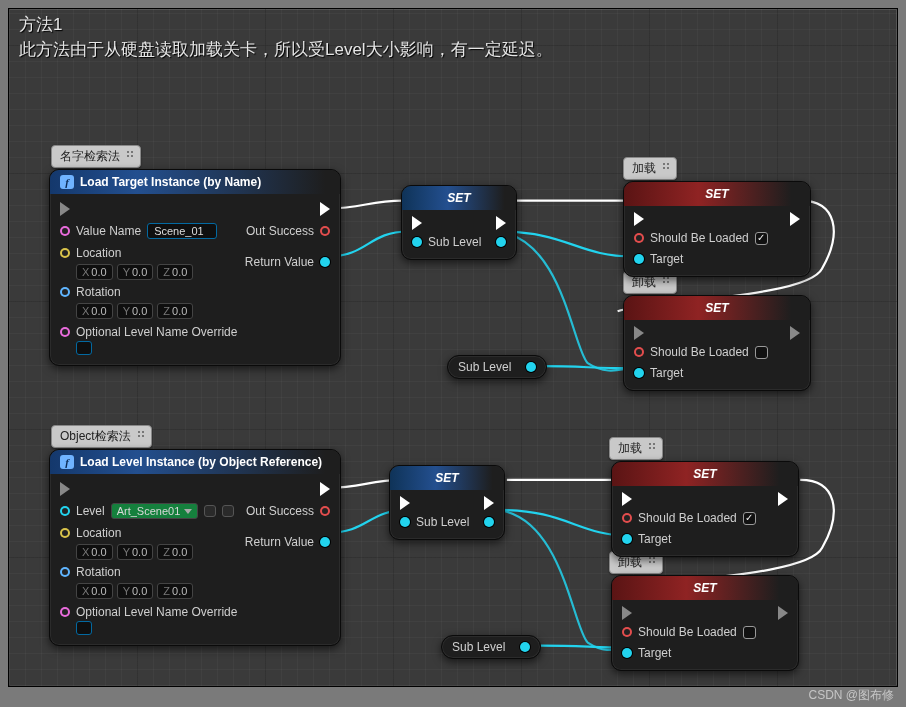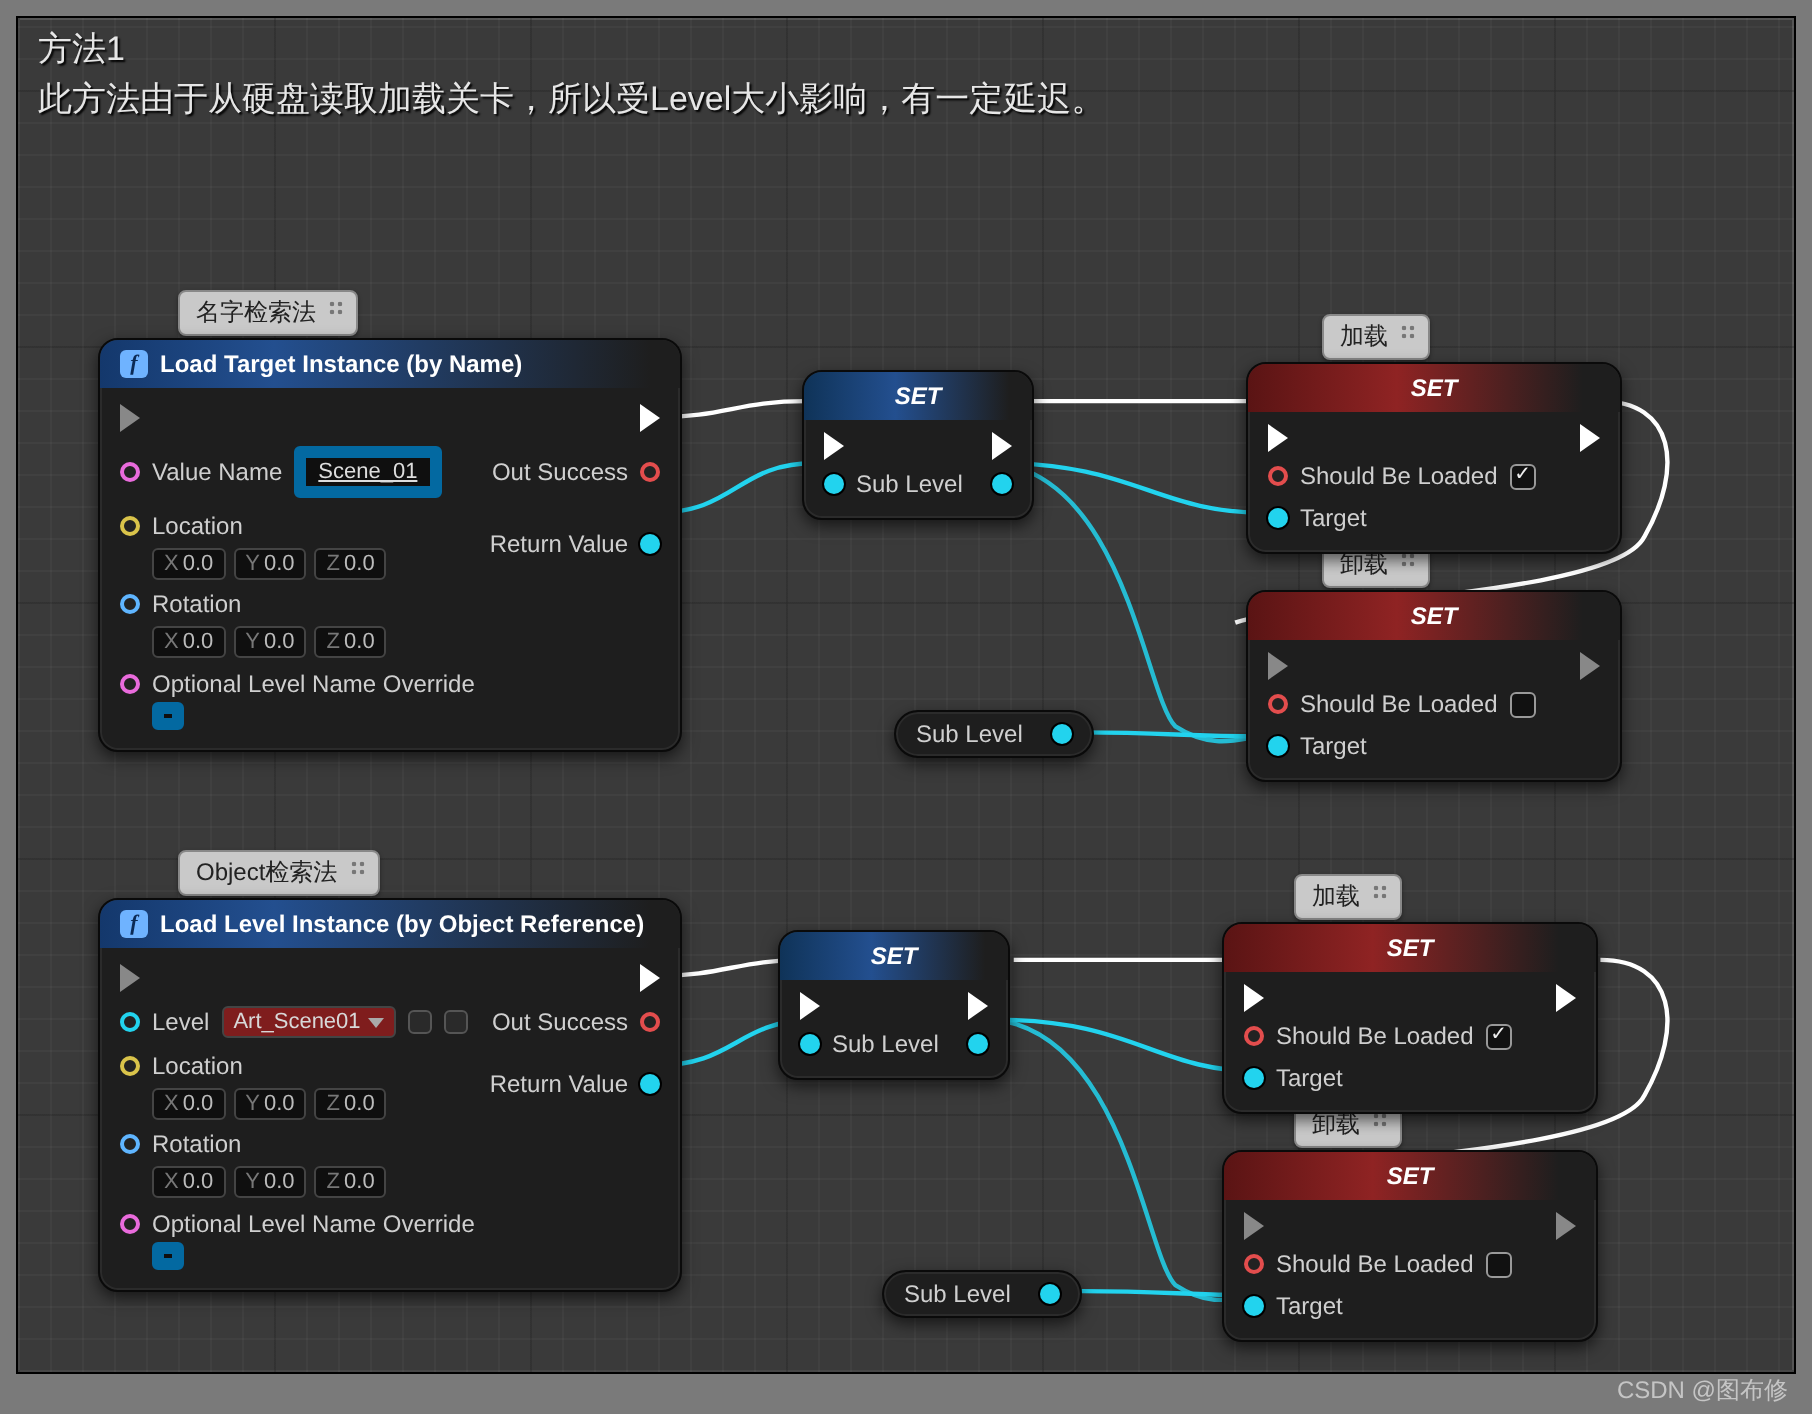--- a/index.html
+++ b/index.html
@@ -24,21 +24,21 @@
 
   .header-text {
     position: absolute; left: 6px; top: 2px; right: 6px;
     color: #e6e6e6; font-size: 17px; line-height: 1.45;
     text-shadow: 1px 1px 1px #000;
     padding: 2px 4px;
   }
 
   .comment {
     position:absolute; background:#c9c9c9; border:1px solid #888; border-radius:4px;
-    font-size:12px; color:#222; padding:2px 20px 2px 8px; box-shadow:0 1px 2px rgba(0,0,0,.4);margin-left:38px;
+    font-size:12px; color:#222; padding:2px 20px 2px 8px; box-shadow:0 1px 2px rgba(0,0,0,.4);
   }
   .comment::after{
     content:""; position:absolute; right:5px; top:3px; width:10px; height:10px;
     background:
       radial-gradient(circle at 3px 3px,#777 1px,transparent 1.3px),
       radial-gradient(circle at 7px 3px,#777 1px,transparent 1.3px),
       radial-gradient(circle at 3px 7px,#777 1px,transparent 1.3px),
       radial-gradient(circle at 7px 7px,#777 1px,transparent 1.3px);
   }
 
@@ -81,25 +81,24 @@
   .red{color:#e34d4d;} .lblue{color:#5fb5ff;}
 
   .field-label{ color:#cfcfcf; }
   .vec-row{ display:flex; gap:4px; margin-top:2px;}
   .vec-cell{
     display:flex; align-items:center; gap:2px; background:#0f0f0f; border:1px solid #444; border-radius:3px;
     padding:1px 5px; font-size:11px; color:#bbb;
   }
   .vec-cell span:first-child{ color:#777; }
   .txt-input{
-    background:#0f0f0f; border:6px solid #0369a1; border-radius:3px; color:#ddd; font-size:11px; padding:1px 6px;
+    background:#0f0f0f; border:1px solid #0369a1; border-radius:3px; color:#ddd; font-size:11px; padding:1px 6px;
     min-width:70px;
-    text-decoration:underline;
-  }
-  .drop-input{ display:flex; align-items:center; gap:4px; background:#7f1d1d; border:1px solid #444; border-radius:3px; padding:1px 5px; font-size:11px;}
+  }
+  .drop-input{ display:flex; align-items:center; gap:4px; background:#15803d; border:1px solid #444; border-radius:3px; padding:1px 5px; font-size:11px;}
   .drop-input .tri{ width:0;height:0;border-left:4px solid transparent;border-right:4px solid transparent;border-top:5px solid #aaa;}
   .mini-btn{ width:12px;height:12px;border-radius:3px;background:#2a2a2a;border:1px solid #555;}
   .chk{ width:13px;height:13px;border:1px solid #999;border-radius:3px;background:#111;display:inline-flex;align-items:center;justify-content:center;}
   .chk.on::after{content:"✓"; color:#eee; font-size:10px; line-height:1;}
 
   svg.wires{position:absolute; inset:0; pointer-events:none;}
 
   .watermark{ position:absolute; right:12px; bottom:3px; color:#c5c5c5; font-size:12px;}
 </style>
 </head>

